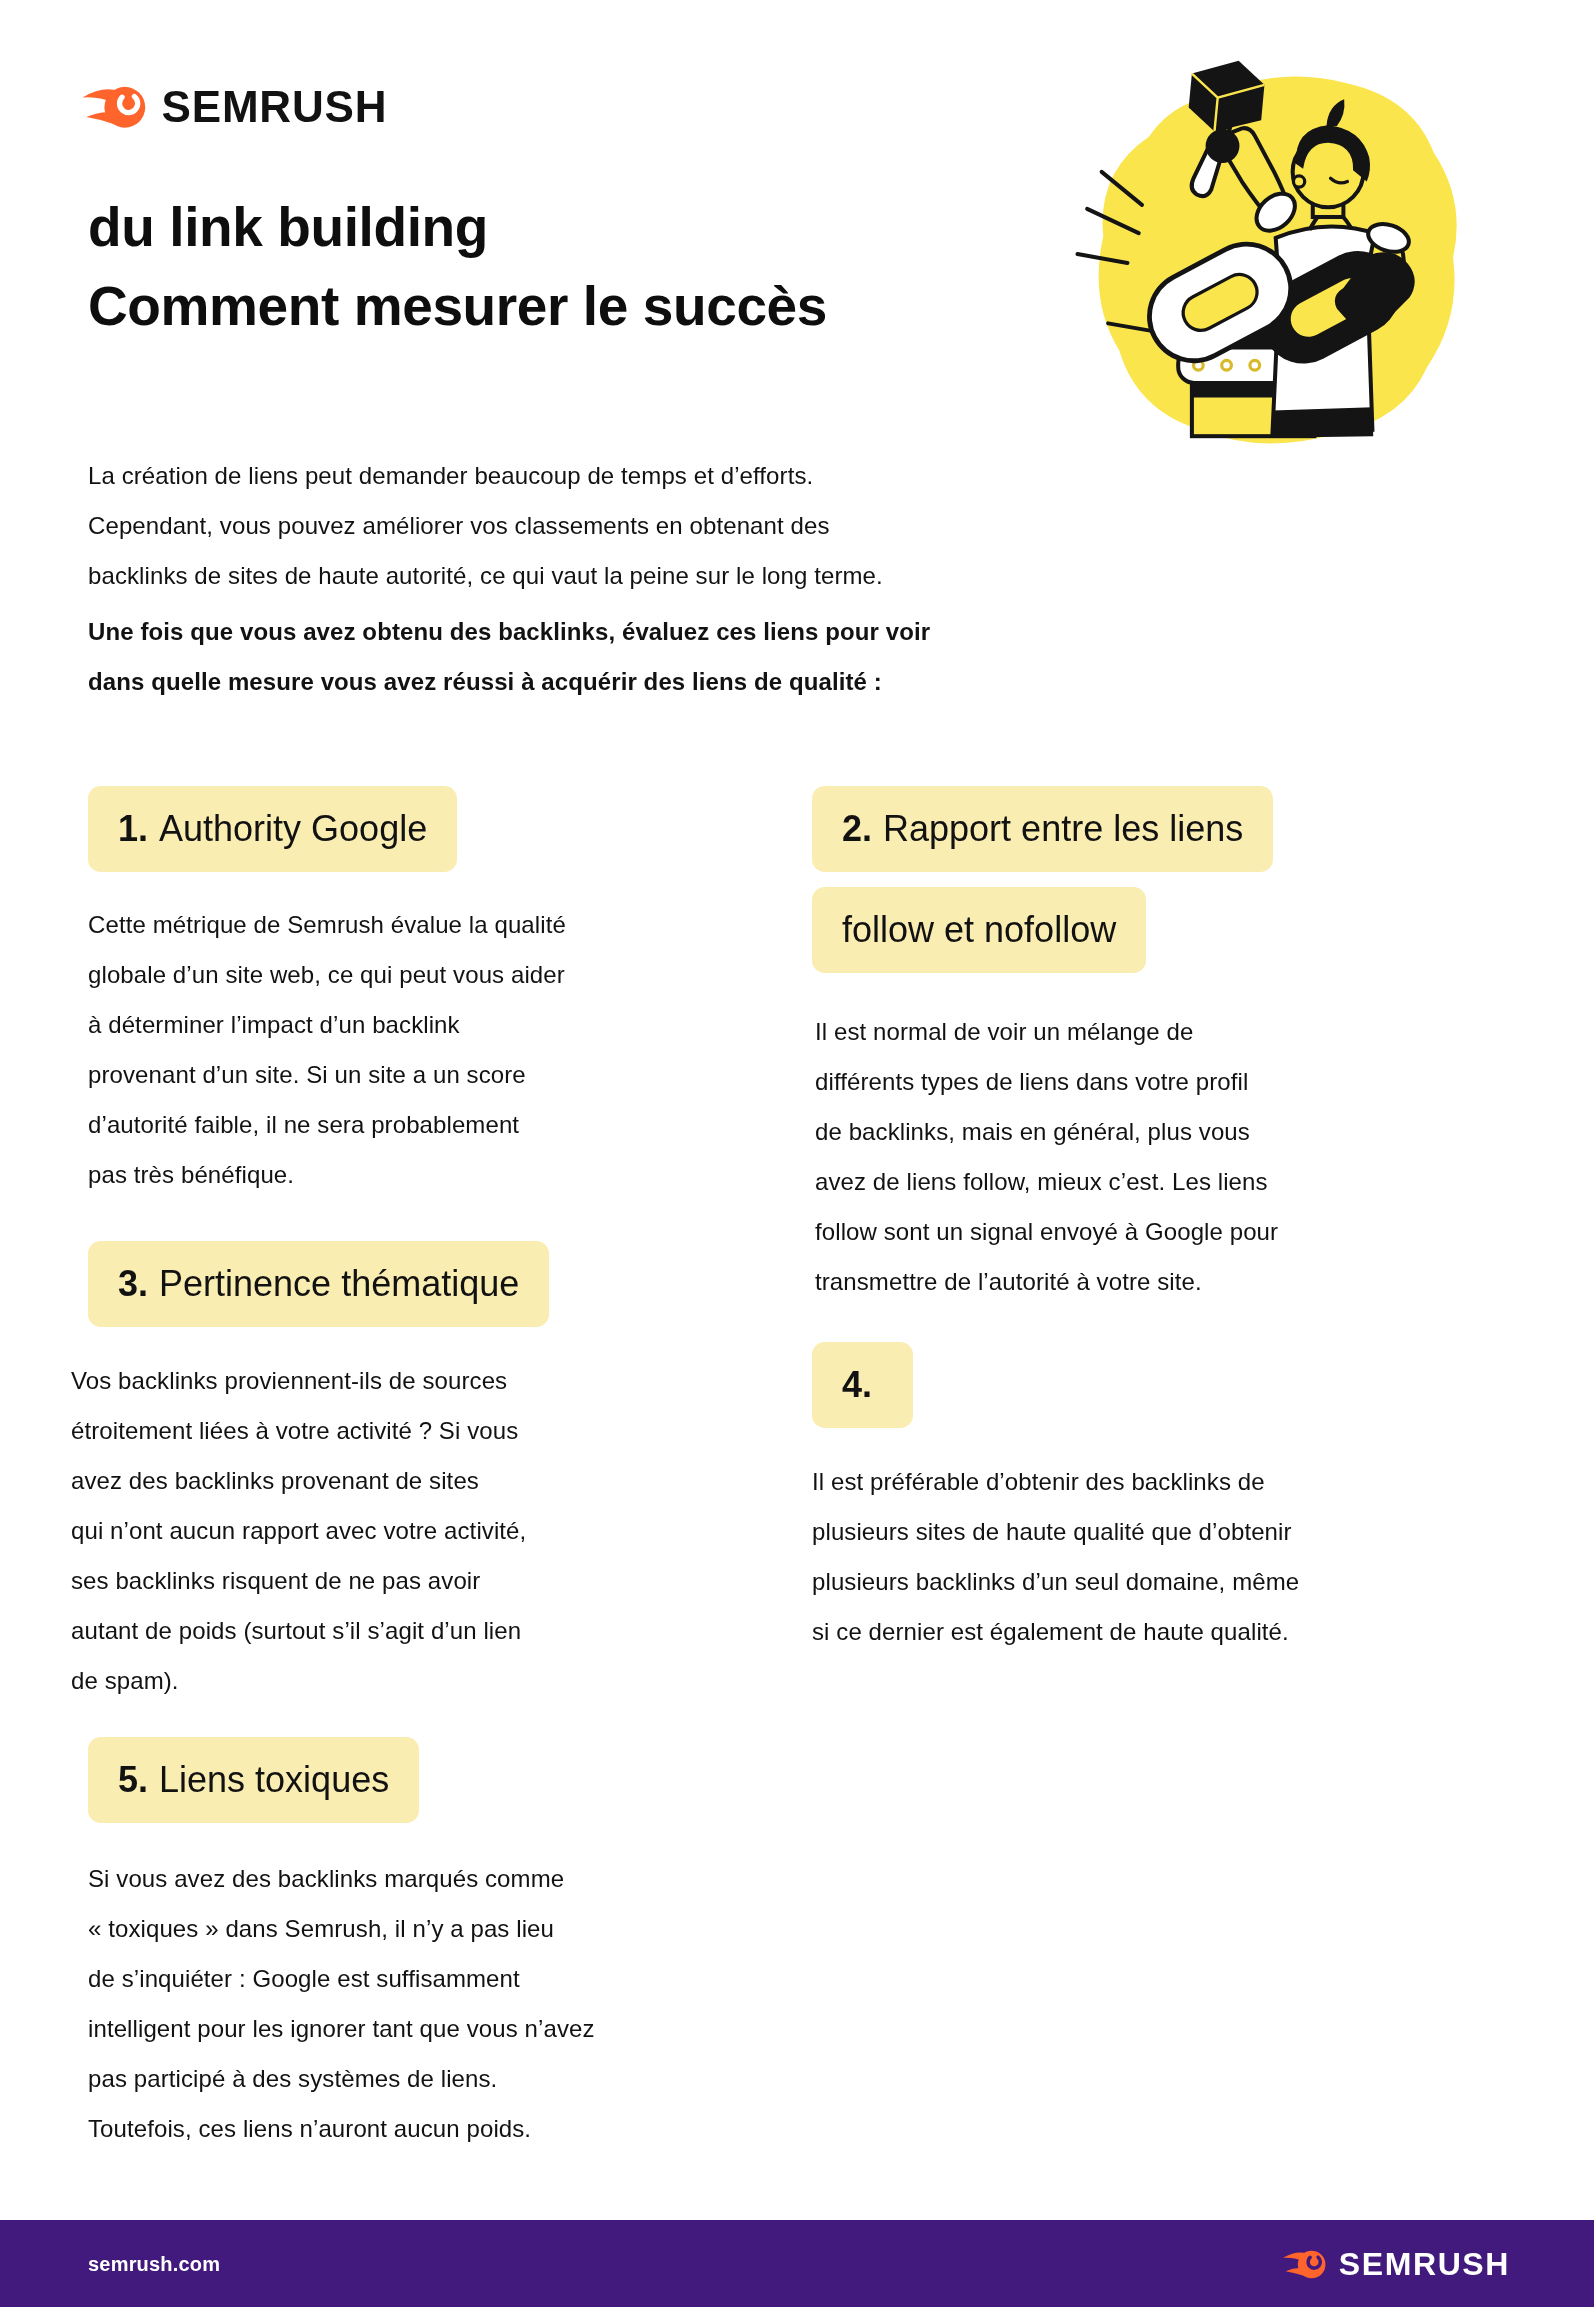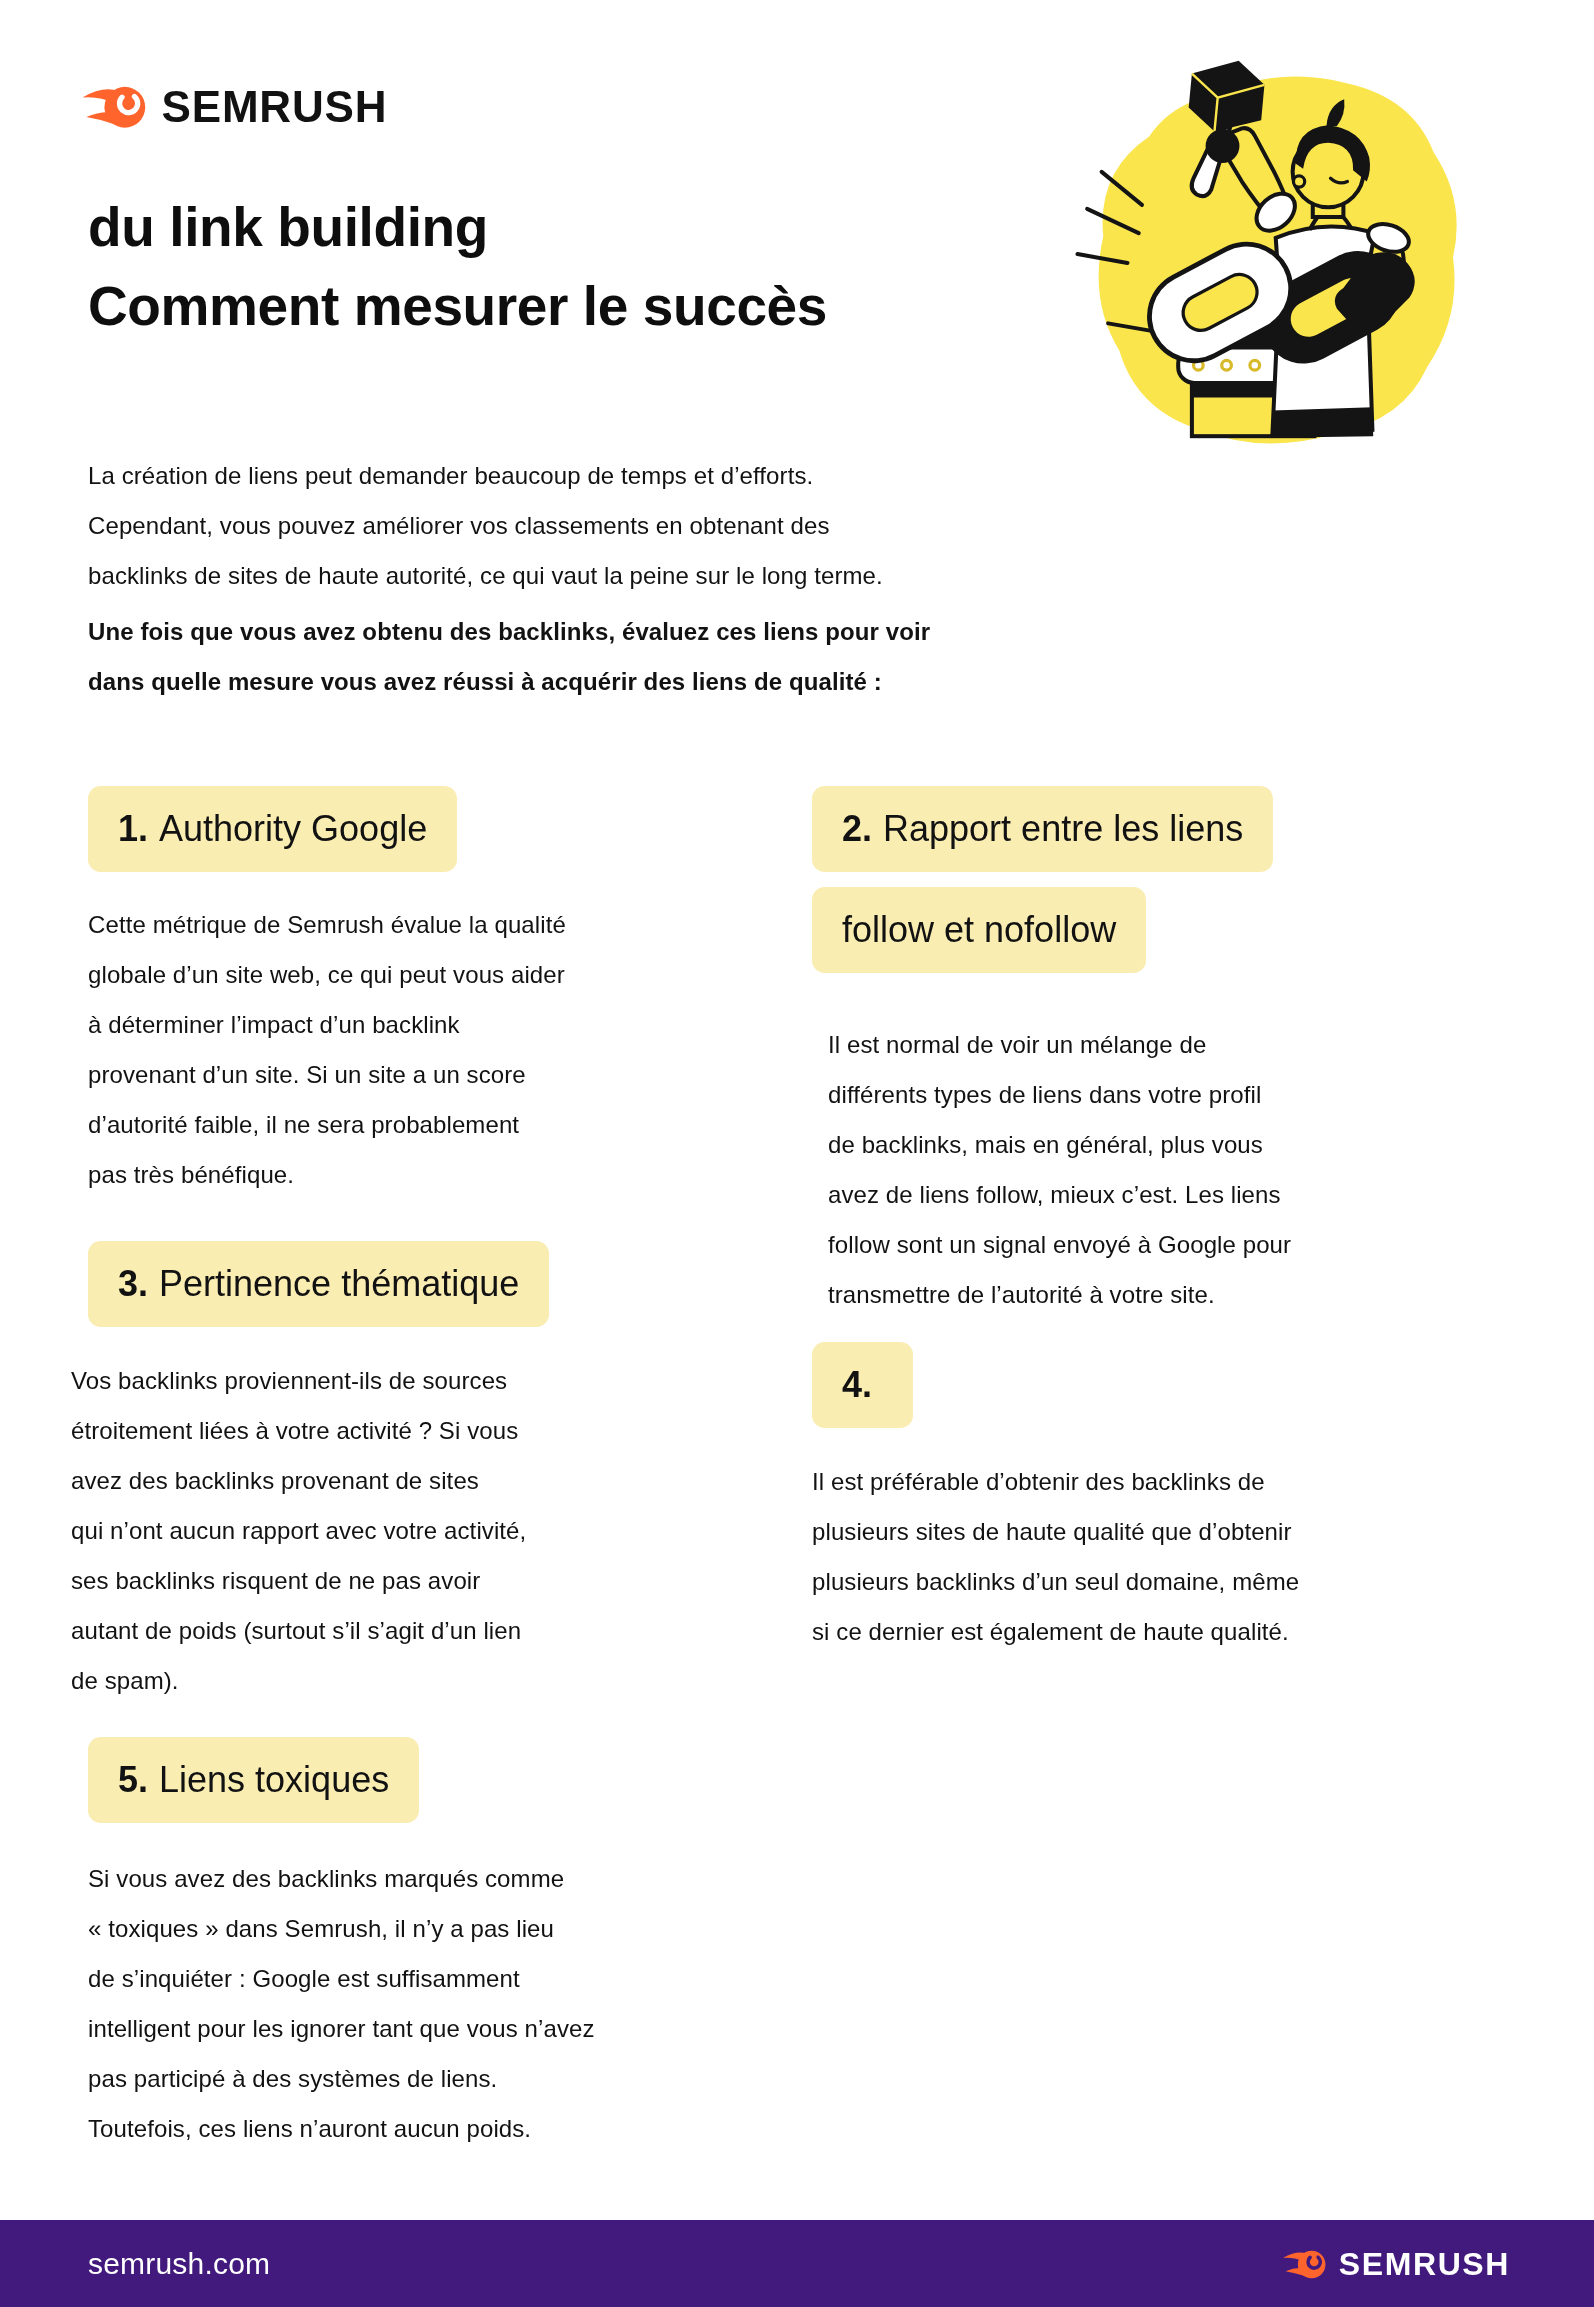--- a/index.html
+++ b/index.html
@@ -44,21 +44,21 @@
   .s3-body { left:71px;  top:1356px; width:726px; }
   .s4-body { left:812px; top:1457px; width:742px; }
   .s5-body { left:88px;  top:1854px; width:750px; }
 
   
   .illustration { left:1067px; top:51px; width:415px; height:415px; }
 
   
   .footer { position:absolute; left:0; top:2220px; width:1595px; height:87px; background:#421A7D; }
   .footer-url { position:absolute; left:88px; top:50%; transform:translateY(-50%);
-                color:#ffffff; font-size:30px; letter-spacing:0.2px; text-decoration:none; }
+                color:#ffffff; font-size:20px; letter-spacing:0.2px; text-decoration:none;font-weight:bold; }
   .brand-footer { position:absolute; right:85px; top:50%; transform:translateY(-50%);
                   display:flex; align-items:center; gap:11px; }
   .brand-footer .brand-text { font-size:32px; font-weight:bold; letter-spacing:1.6px; color:#ffffff; }
 </style>
 </head>
 <body>
 
 <div class="page">
 
   <div class="abs brand-header">
@@ -159,21 +159,21 @@
 d’autorité faible, il ne sera probablement
 pas très bénéfique.</p>
 
   <div class="badge s2-badge1">
     <span class="num">2.</span>
     <span>Rapport entre les liens</span>
   </div>
   <div class="badge s2-badge2">
     <span>follow et nofollow</span>
   </div>
-  <p class="abs body-text s2-body" style="margin:16px;">Il est normal de voir un mélange de
+  <p class="abs body-text s2-body" style="margin:3px;">Il est normal de voir un mélange de
 différents types de liens dans votre profil
 de backlinks, mais en général, plus vous
 avez de liens follow, mieux c’est. Les liens
 follow sont un signal envoyé à Google pour
 transmettre de l’autorité à votre site.</p>
 
   <div class="badge s3-badge">
     <span class="num">3.</span>
     <span>Pertinence thématique</span>
   </div>

